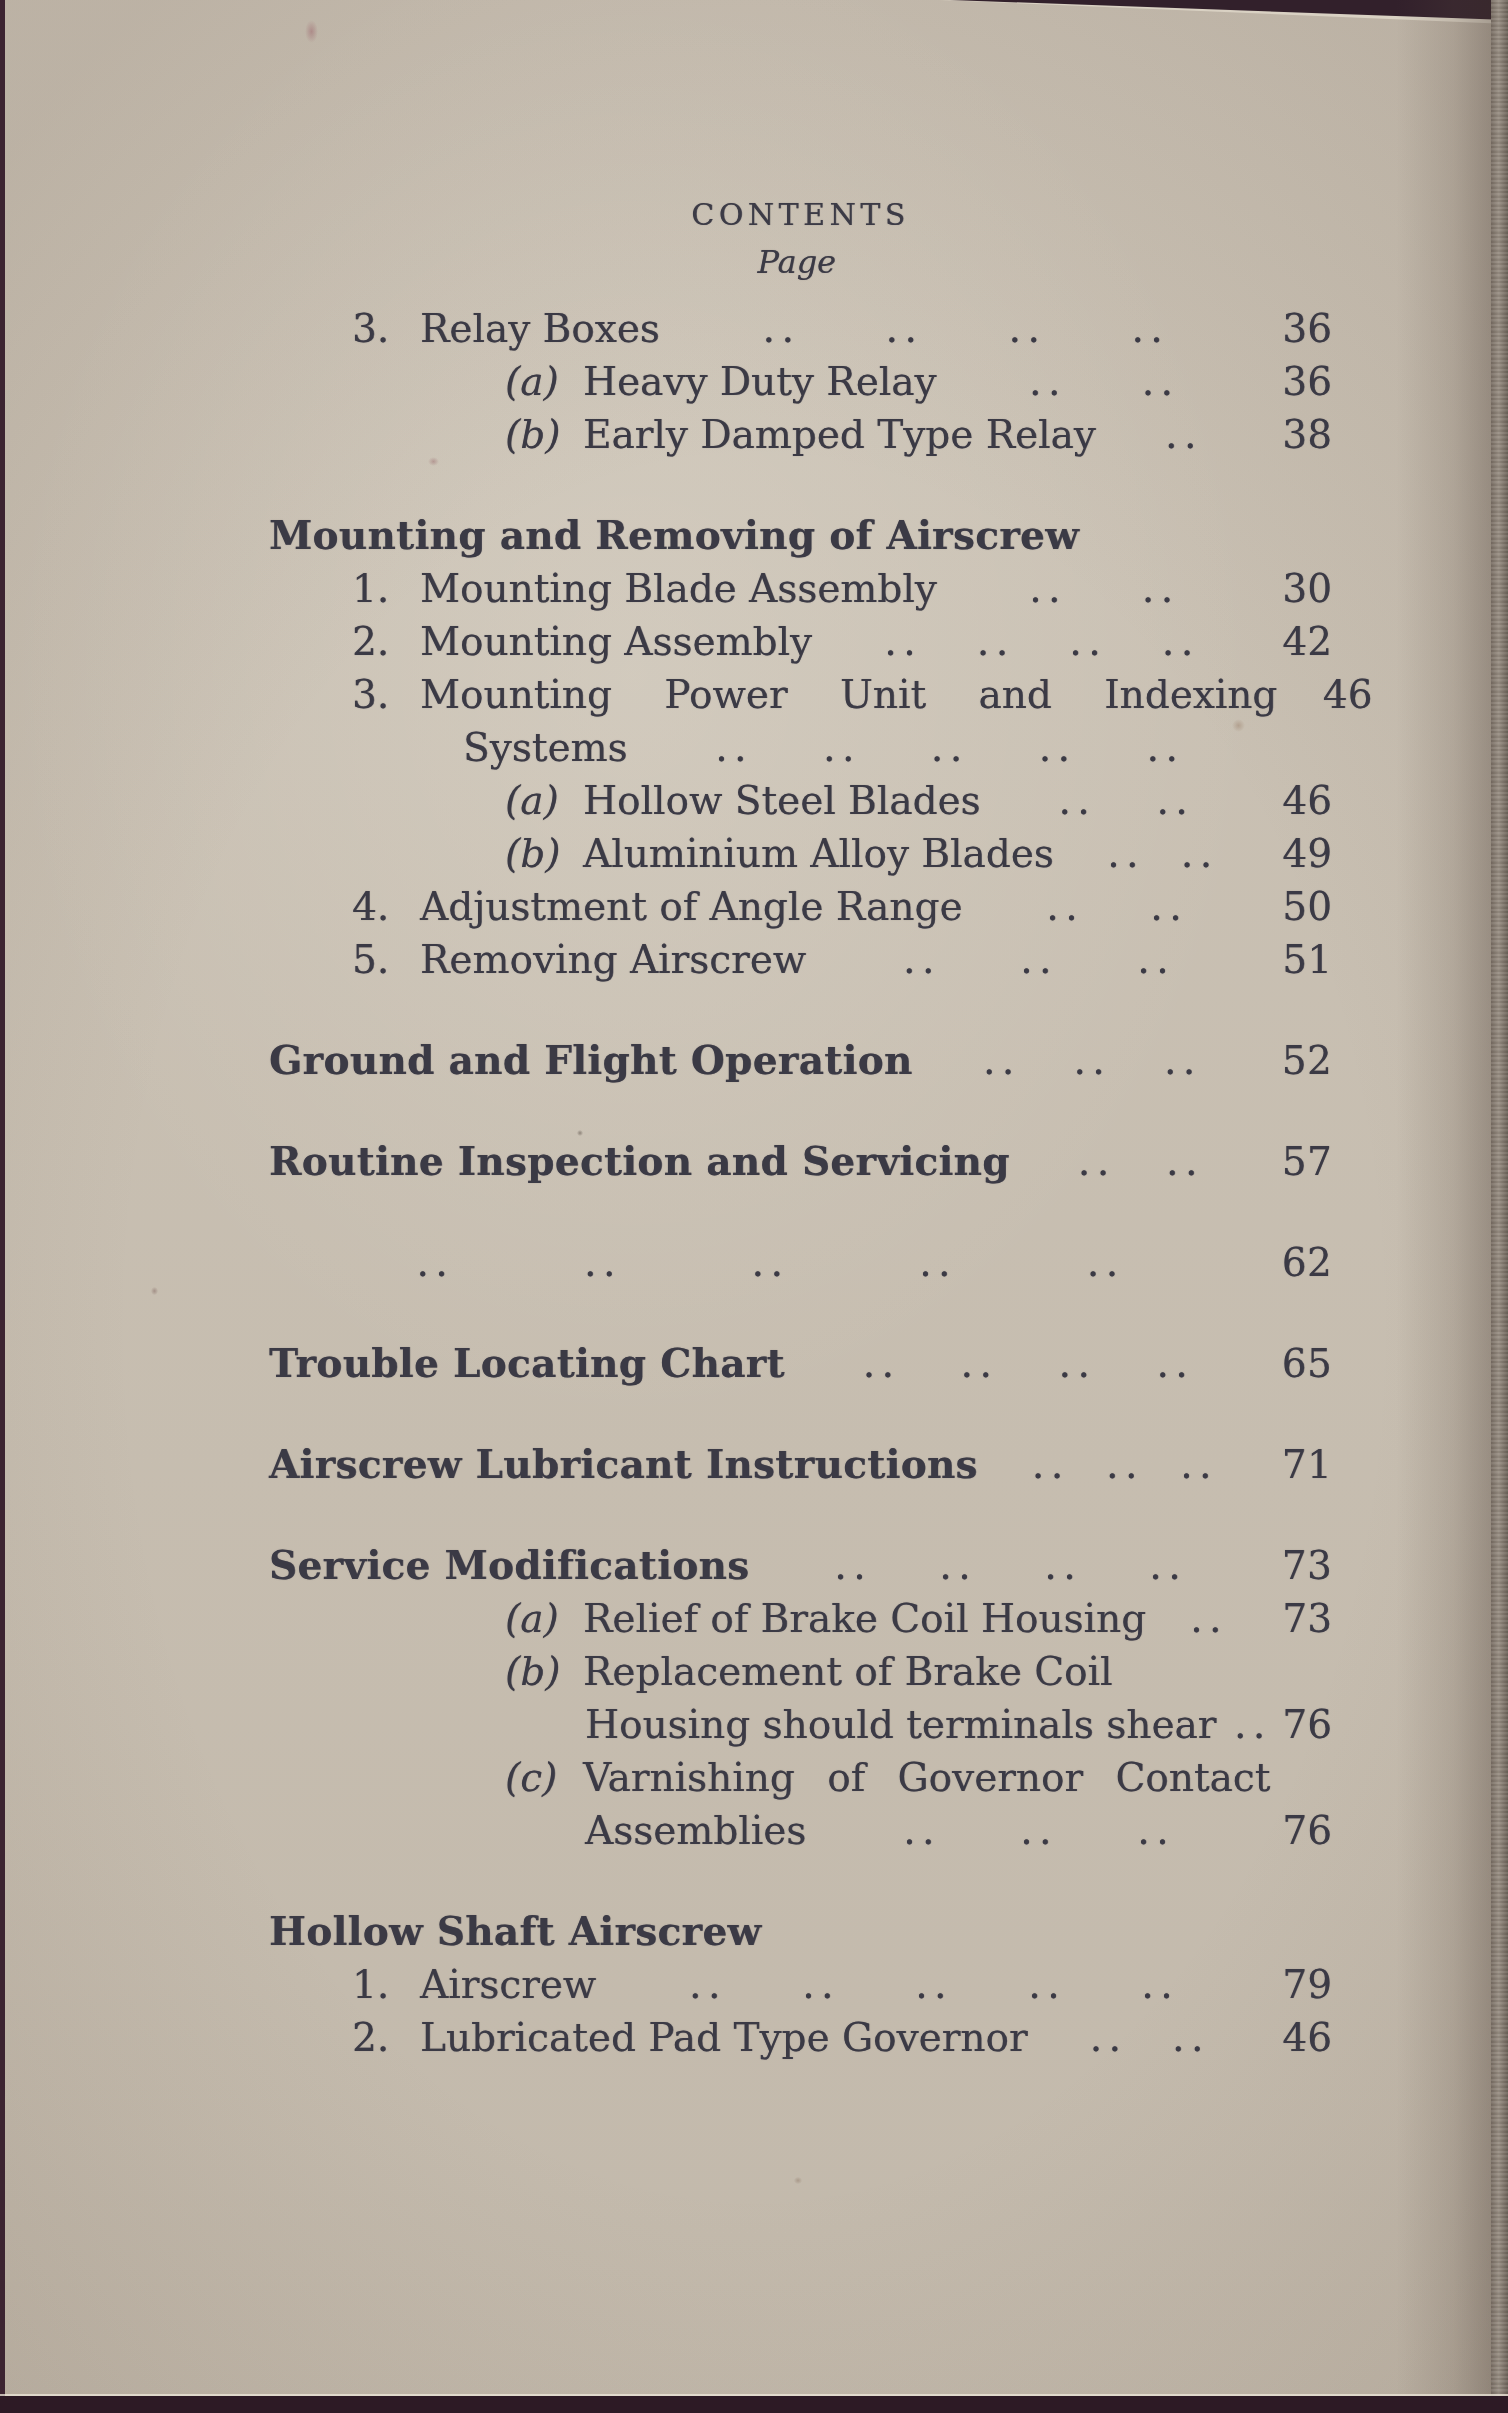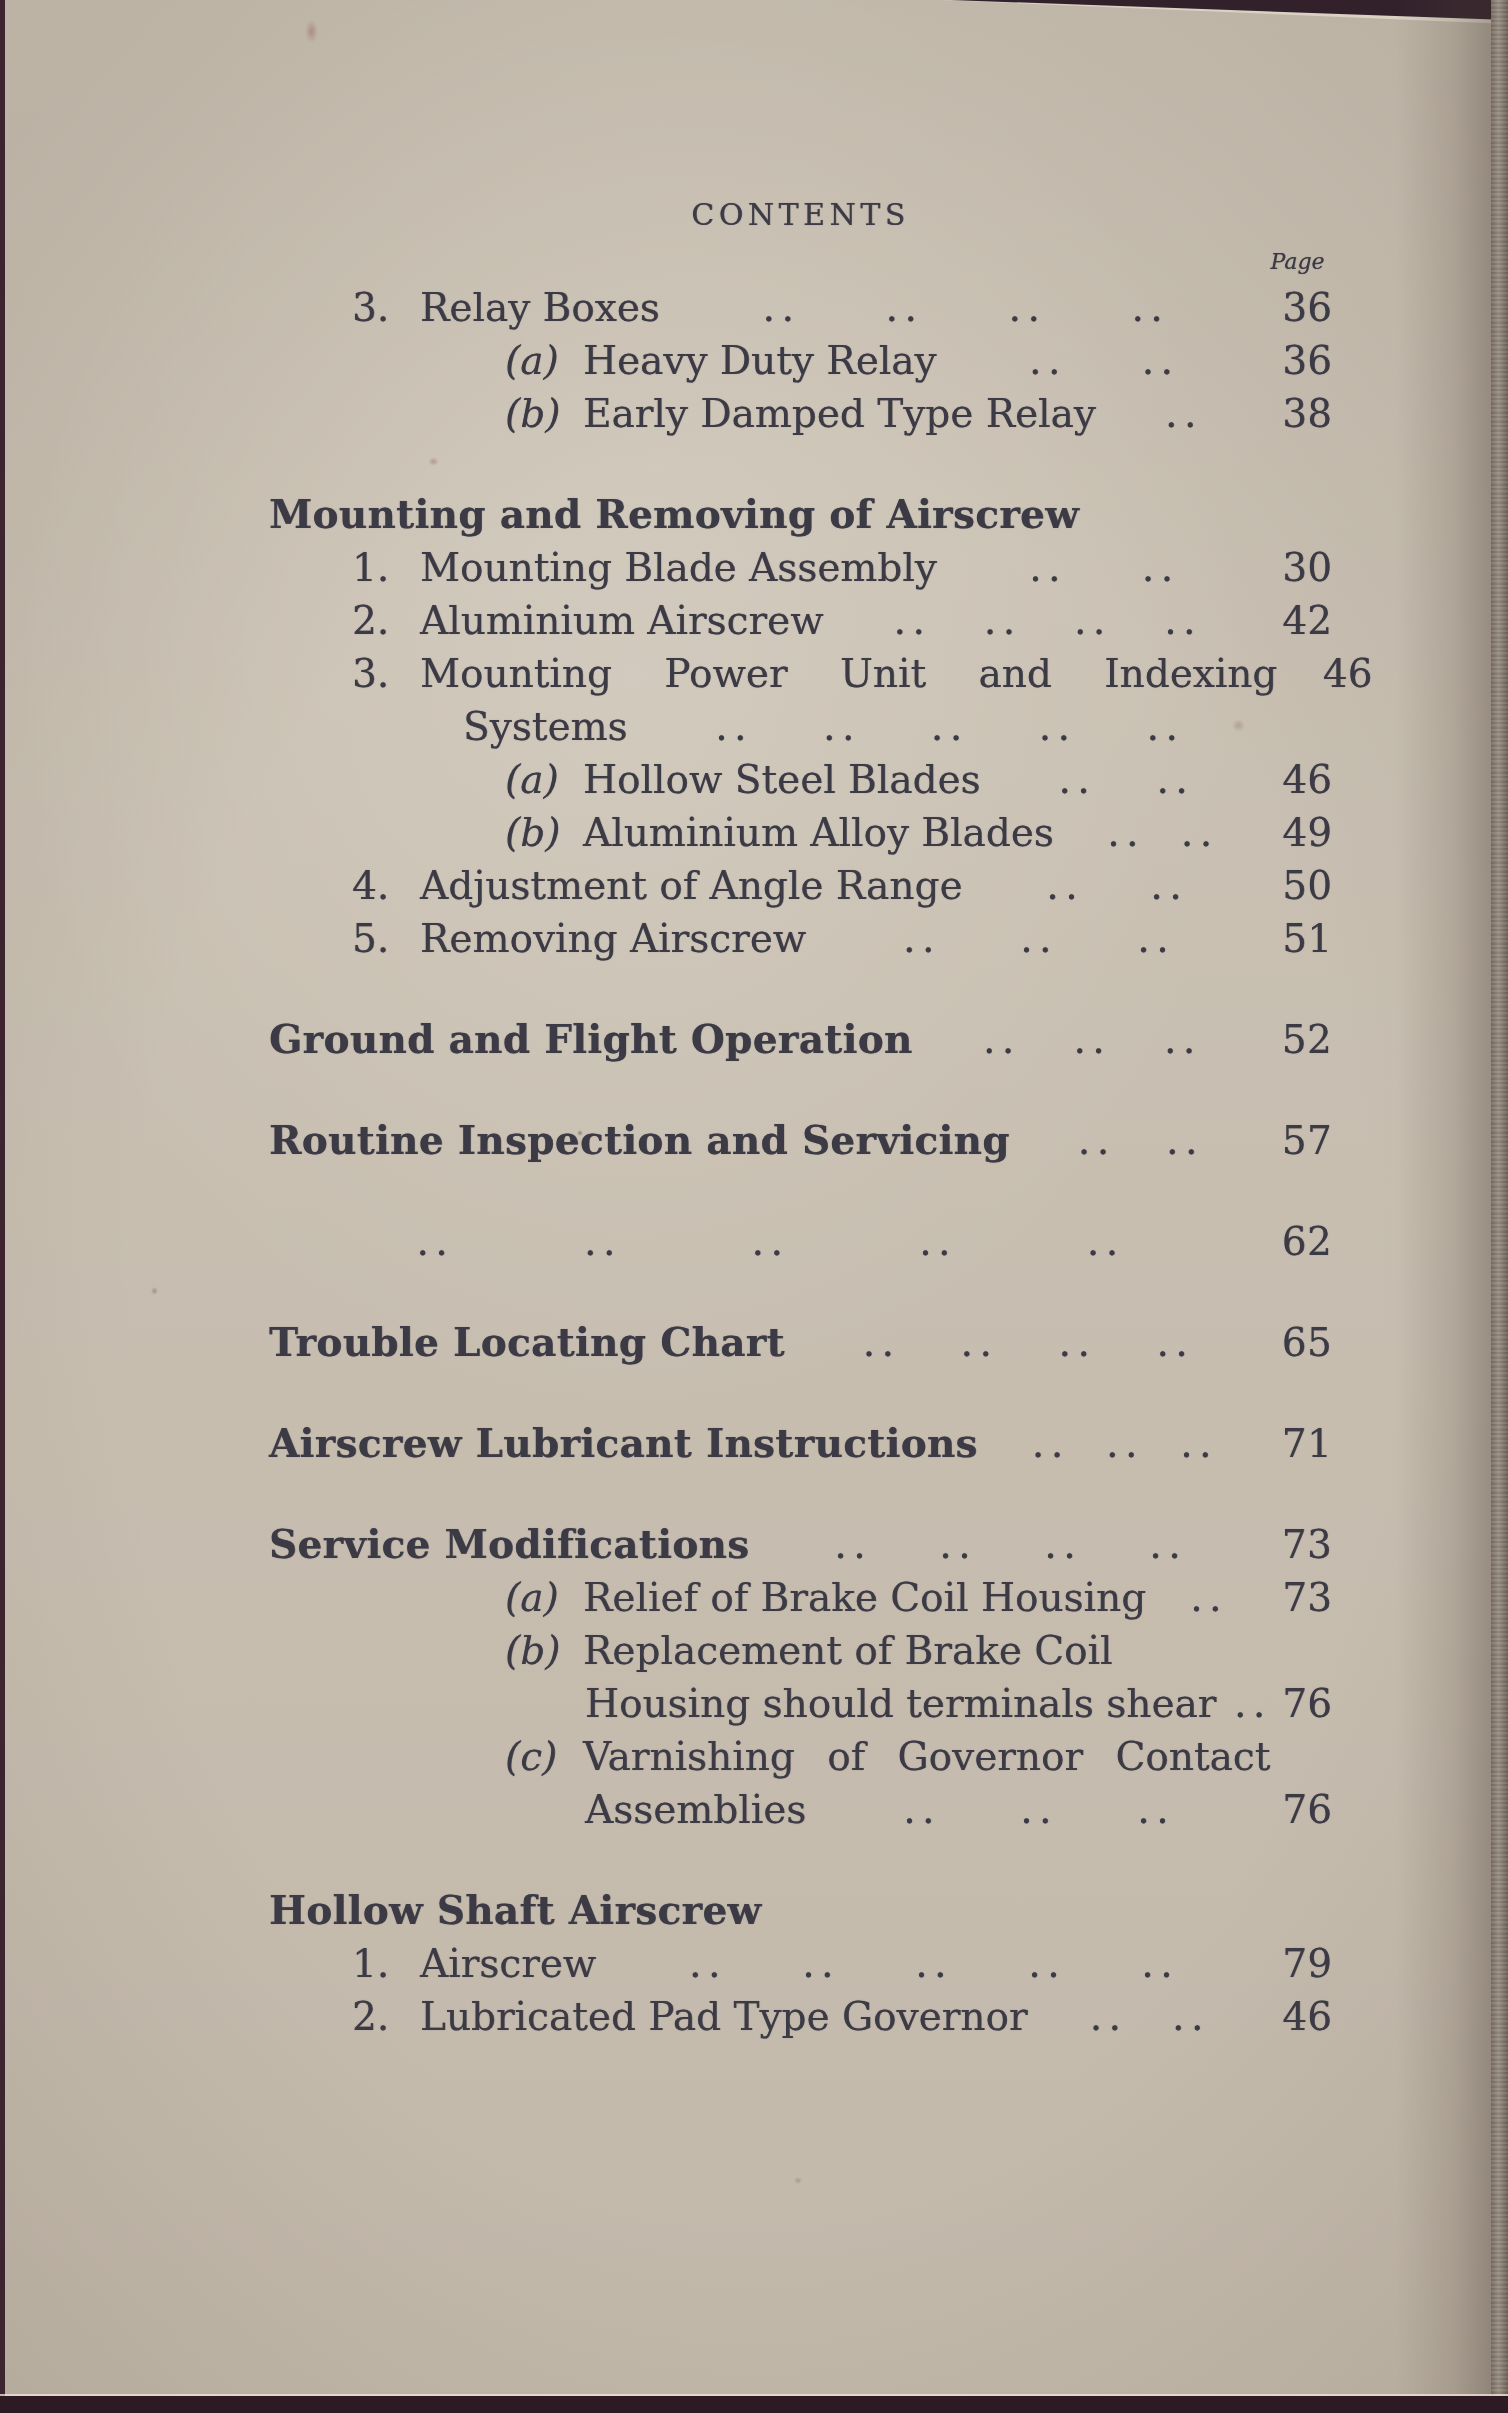--- a/index.html
+++ b/index.html
@@ -53,22 +53,22 @@
     color:#3b3a45;
     font-size:39px;
     text-shadow:0.4px 0 0 rgba(58,56,68,0.55), 0 0 1.5px rgba(58,56,68,0.22);
   }
   .title {
     text-align:center; font-size:30px; letter-spacing:4.5px;
     color:#3c3b46; line-height:35px; margin:0 0 11px 0; font-weight:normal;
     text-shadow:0.5px 0 0 rgba(58,56,68,0.6), 0 0 1.5px rgba(58,56,68,0.25);
   }
   .page-hdr {
-    text-align:right; font-style:italic; font-size:22px; line-height:38px;
-    padding-right:7.5px; margin-bottom:0;
+    text-align:center; font-style:italic; font-size:32px; line-height:38px;
+    padding-right:7.5px; margin-bottom:21px;
   }
   .row { display:flex; align-items:baseline; height:53px; line-height:53px; white-space:nowrap; }
   .row.gap { margin-top:48px; }
   .row.bold { font-weight:bold; font-size:39px; letter-spacing:0.3px; }
   .l1 .num { margin-left:83px; width:68px; flex:0 0 auto; }
   .l2 .num { margin-left:236px; width:78px; flex:0 0 auto; font-style:italic; }
   .row.c1 { padding-left:194px; }
   .row.c2 { padding-left:316px; }
   .label { flex:0 0 auto; }
   .label.spread-lg { word-spacing:40px; }
@@ -139,21 +139,21 @@
           <span class="num">1.</span>
           <span class="label">Mounting Blade Assembly</span>
           <span class="lead">
             <i>..</i>
             <i>..</i>
           </span>
           <span class="pg">30</span>
         </div>
         <div class="row l1">
           <span class="num">2.</span>
-          <span class="label">Aluminium Airscrew</span>
+          <span class="label">Mounting Assembly</span>
           <span class="lead">
             <i>..</i>
             <i>..</i>
             <i>..</i>
             <i>..</i>
           </span>
           <span class="pg">42</span>
         </div>
         <div class="row l1">
           <span class="num">3.</span>

